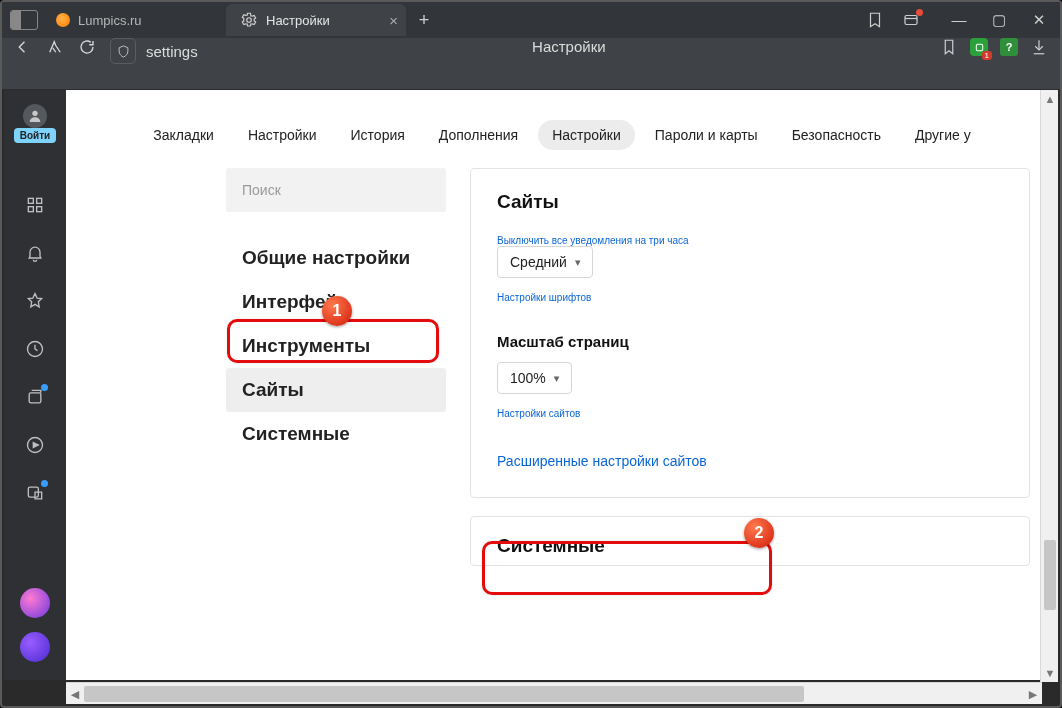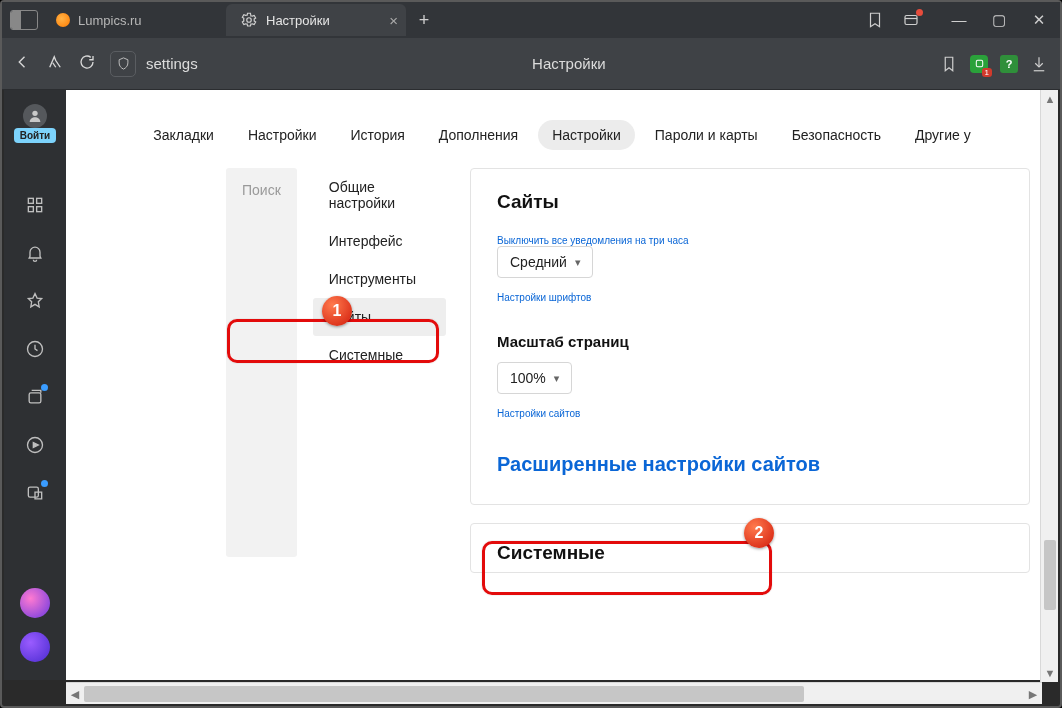--- a/index.html
+++ b/index.html
@@ -19,21 +19,21 @@
   .tab .close { position:absolute; right:8px; color:#aaa; font-size:15px; line-height:1; }
   .newtab { width: 28px; height:28px; display:flex; align-items:center; justify-content:center; color:#cfcfcf; font-size:18px; }
   .tabstrip-right { margin-left:auto; display:flex; align-items:center; gap:18px; color:#cfcfcf; }
   .ic { width:18px; height:18px; display:inline-flex; align-items:center; justify-content:center; position:relative; }
   .ic svg { width:18px; height:18px; stroke:#cfcfcf; fill:none; stroke-width:1.6; }
   .red-dot { position:absolute; top:-2px; right:-3px; width:7px; height:7px; background:#e74c3c; border-radius:50%; }
   .wincontrols { display:flex; gap:14px; margin-left:8px; }
   .wincontrols span { color:#cfcfcf; font-size:15px; width:26px; text-align:center; }
 
   
-  .toolbar { height: 52px; background: #3f4246; display:flex; align-items:center; padding: 0 12px; gap: 14px; color:#d8d8d8; border-bottom:1px solid #2b2d30;}
+  .toolbar { height: 52px; background: #3f4246; display:flex; align-items:flex-start; padding: 0 12px; gap: 14px; color:#d8d8d8; border-bottom:1px solid #2b2d30;}
   .tb-ic svg { width:18px; height:18px; stroke:#d8d8d8; fill:none; stroke-width:1.8; }
   .addr { flex:0 0 auto; display:flex; align-items:center; gap:10px; }
   .addr .shield { width:26px; height:26px; border:1px solid #5a5d61; border-radius:5px; display:flex; align-items:center; justify-content:center;}
   .addr .shield svg{width:15px;height:15px;stroke:#bdbdbd;fill:none;stroke-width:1.6;}
   .addr-text { color:#dcdcdc; font-size:15px; }
   .toolbar-center { flex:1; text-align:center; color:#dcdcdc; font-size:15px; }
   .toolbar-right { display:flex; align-items:center; gap:12px; }
   .badge-green{width:18px;height:18px;background:#2aa13a;border-radius:4px;display:flex;align-items:center;justify-content:center;position:relative;}
   .badge-green .num{position:absolute;bottom:-4px;right:-4px;background:#d13a2c;color:#fff;font-size:8px;padding:0 3px;border-radius:3px;}
   .badge-puzzle{width:18px;height:18px;background:#2f8f3a;border-radius:3px;display:flex;align-items:center;justify-content:center;position:relative;}
@@ -55,23 +55,23 @@
   
   .content { position:absolute; left:64px; right:2px; top:88px; bottom:26px; background:#ffffff; overflow:hidden; }
   .content-inner { position:absolute; inset:0; overflow:hidden; }
 
   .topnav { display:flex; gap:6px; padding: 30px 0 18px 0; justify-content:center; font-size:14px; color:#222; }
   .topnav .navitem { padding:7px 14px; border-radius:16px; white-space:nowrap; }
   .topnav .navitem.active { background:#ececec; }
 
   .settings-body { display:flex; gap:24px; padding: 0 0 0 160px; }
 
-  .left-col { width: 220px; display:flex; flex-direction:row; gap:16px; }
+  .left-col { width: 220px; display:flex; flex-direction:column; gap:8px; }
   .searchbox { background:#f2f2f2; color:#9a9a9a; font-size:14px; padding:14px 16px; border-radius:3px; margin-bottom:16px;}
-  .lnav-item { padding:11px 16px; font-size:14px; color:#222; border-radius:3px; cursor:pointer;}
+  .lnav-item { padding:11px 16px; font-size:19px; color:#222; border-radius:3px; cursor:pointer;font-weight:bold;}
   .lnav-item.selected { background:#eeeeee; }
   .lnav-wrap { position:relative; }
 
   .right-col { flex:1; max-width:560px; border:1px solid #e3e3e3; border-radius:4px; padding:22px 26px; }
   .sec-title { font-size:19px; font-weight:600; color:#111; margin-bottom:22px; }
   .link { color:#0a66d6; font-size:10px; cursor:pointer; }
   .sub-title { font-size:15px; font-weight:600; color:#111; margin-top:30px; margin-bottom:12px;}
   .select { display:inline-flex; align-items:center; gap:8px; border:1px solid #d6d6d6; border-radius:4px; padding:7px 12px; font-size:14px; color:#222; }
   .select .chev{font-size:11px;color:#666;}
   .spacer-sm{height:14px;}
@@ -296,21 +296,21 @@
 
             <div class="sub-title">Масштаб страниц</div>
             <div class="select">
               <span>100%</span>
               <span class="chev">▾</span>
             </div>
             <div class="spacer-sm"></div>
             <div class="link">Настройки сайтов</div>
 
             <div style="height:34px"></div>
-            <div class="link" style="font-size:20px;font-weight:bold;">Расширенные настройки сайтов</div>
+            <div class="link" style="font-size:14px;">Расширенные настройки сайтов</div>
             <div style="height:6px"></div>
           </div>
 
           <div class="section2">
             <div class="sec-title" style="margin-bottom:4px">Системные</div>
           </div>
         </div>
       </div>
     </div>
   </div>

